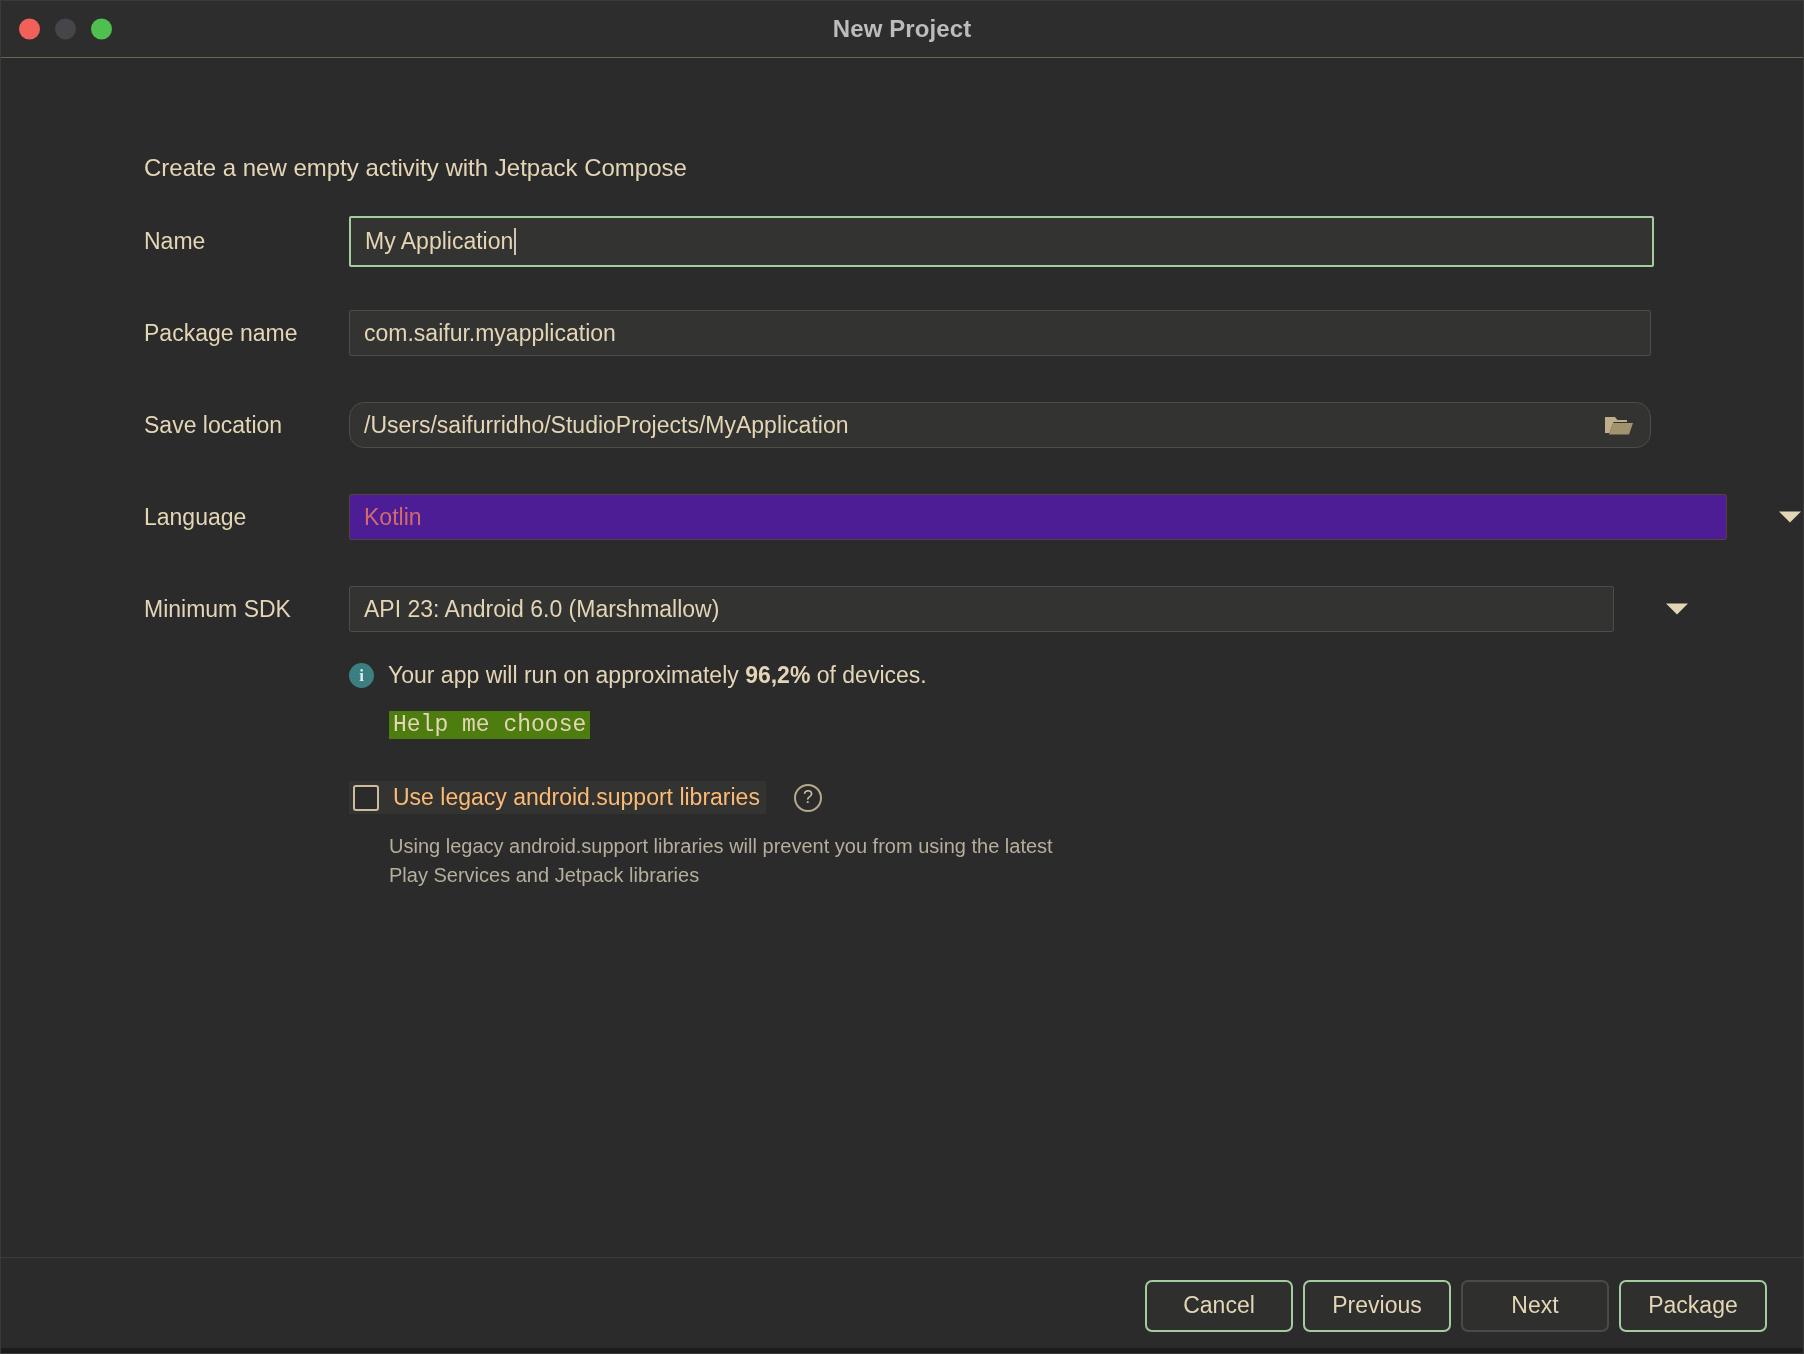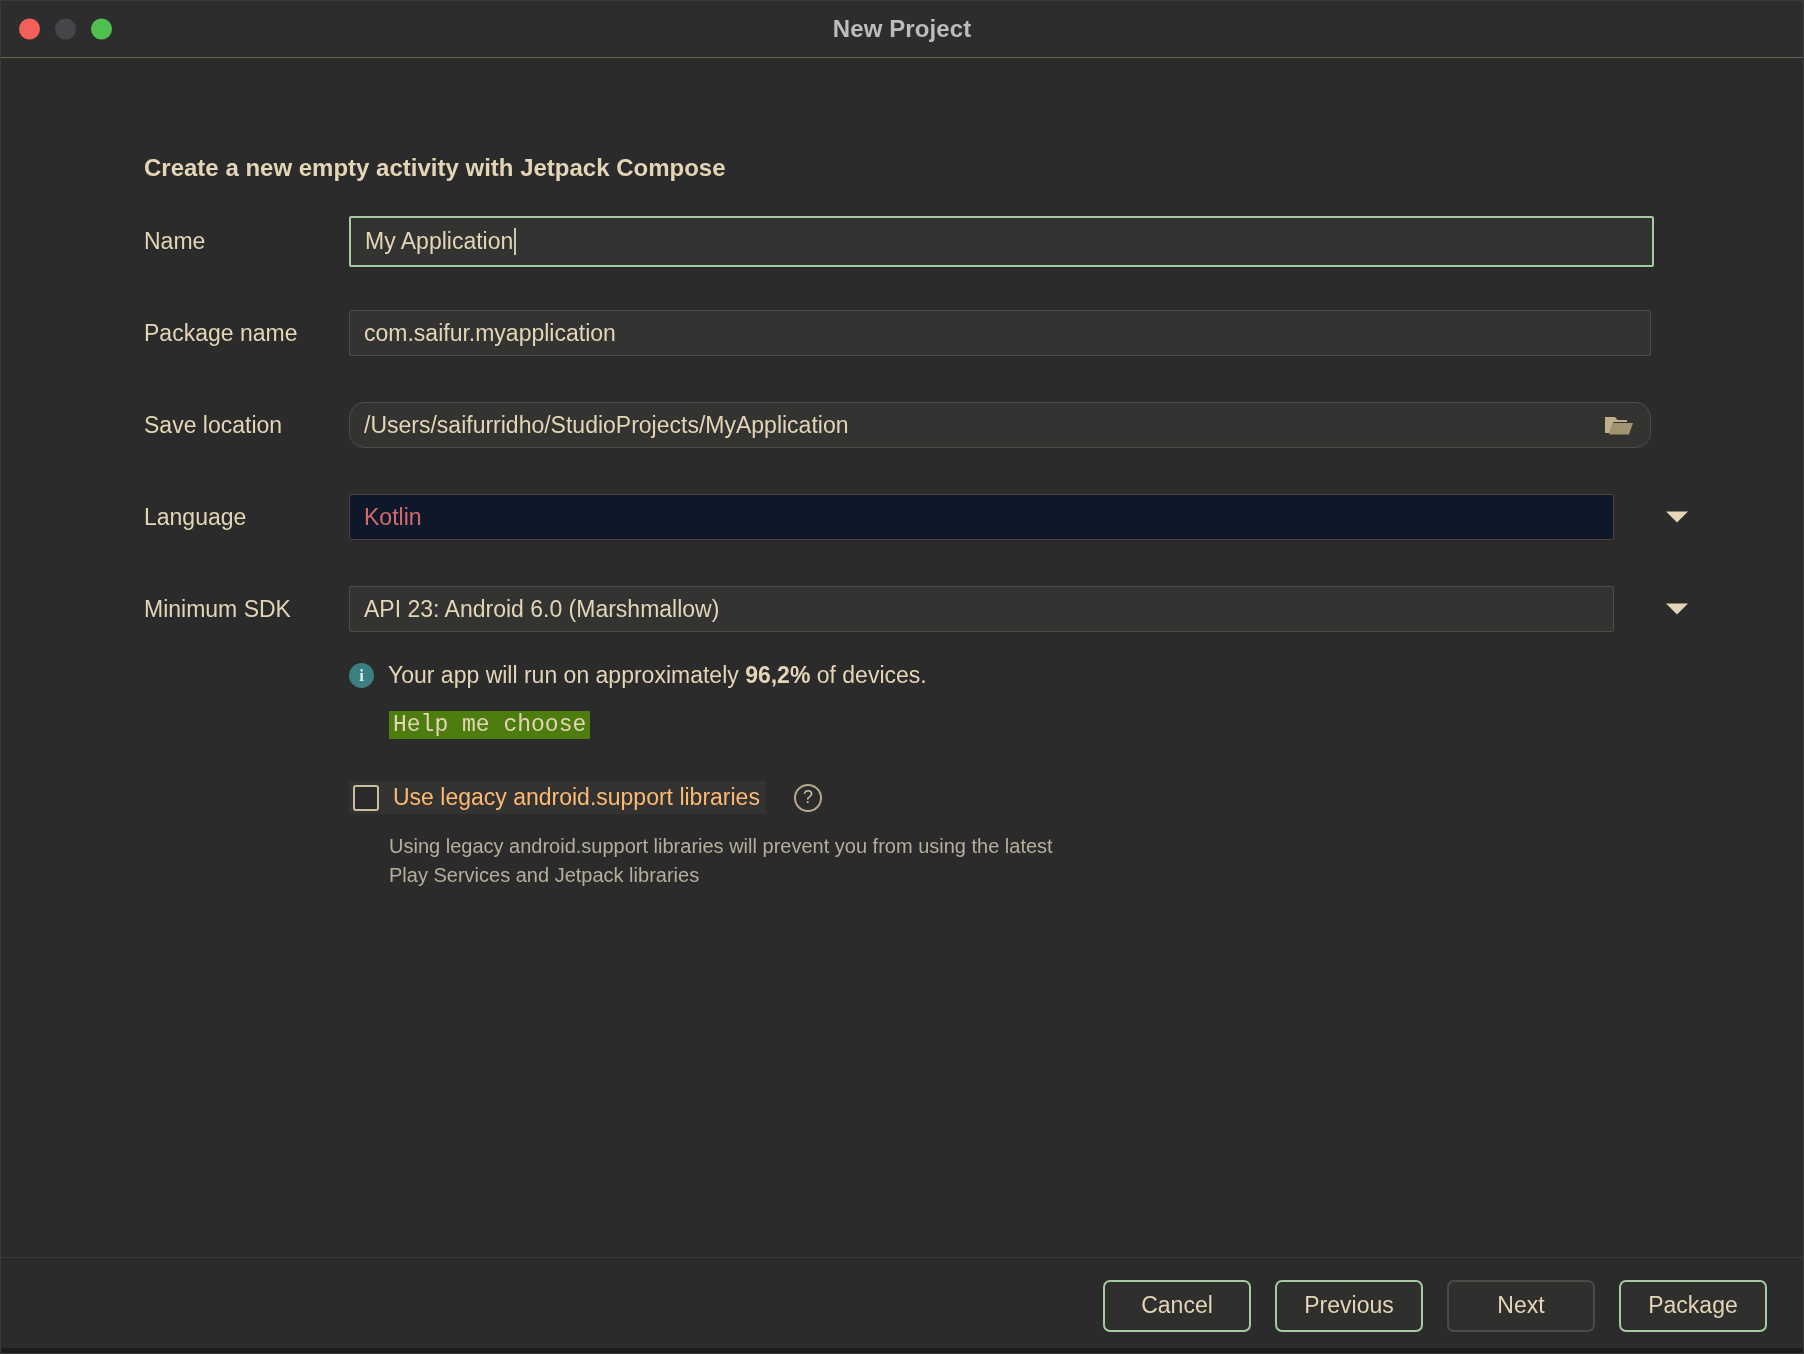--- a/index.html
+++ b/index.html
@@ -72,21 +72,21 @@
     font-size: 25px;
     font-weight: bold;
     color: #e3d5b6;
   }
 
   .subheading {
     margin-left: 143px;
     margin-top: 48px;
     font-size: 24px;
     color: #e3d5b6;
-    font-weight: bold;
+    font-weight: normal;
   }
 
   
   .form {
     margin-top: 36px;
   }
 
   .row {
     display: flex;
     align-items: center;
@@ -136,22 +136,22 @@
   .folder-icon {
     position: absolute;
     right: 16px;
     top: 50%;
     transform: translateY(-50%);
     width: 30px;
     height: 24px;
   }
 
   .field.lang-field {
-    width: 1265px;
-    background: #0f172a;
+    width: 1378px;
+    background: #4c1d95;
     border: 1px solid #573f3f;
     color: #d4696d;
   }
   .field.sdk-field { width: 1265px; }
 
   .drop-arrow {
     position: absolute;
     width: 0; height: 0;
     border-left: 11px solid transparent;
     border-right: 11px solid transparent;
@@ -257,21 +257,21 @@
   
   .footer {
     height: 96px;
     min-height: 96px;
     background: #2b2b2b;
     border-top: 1px solid #3a3a38;
     display: flex;
     align-items: center;
     justify-content: flex-end;
     padding-right: 36px;
-    gap: 24px;
+    gap: 10px;
   }
   .btn {
     min-width: 148px;
     height: 52px;
     border-radius: 7px;
     background: #2f2f2e;
     border: 2px solid #a5cba0;
     color: #e3d5b6;
     font-size: 23px;
     font-family: "Liberation Sans", sans-serif;

